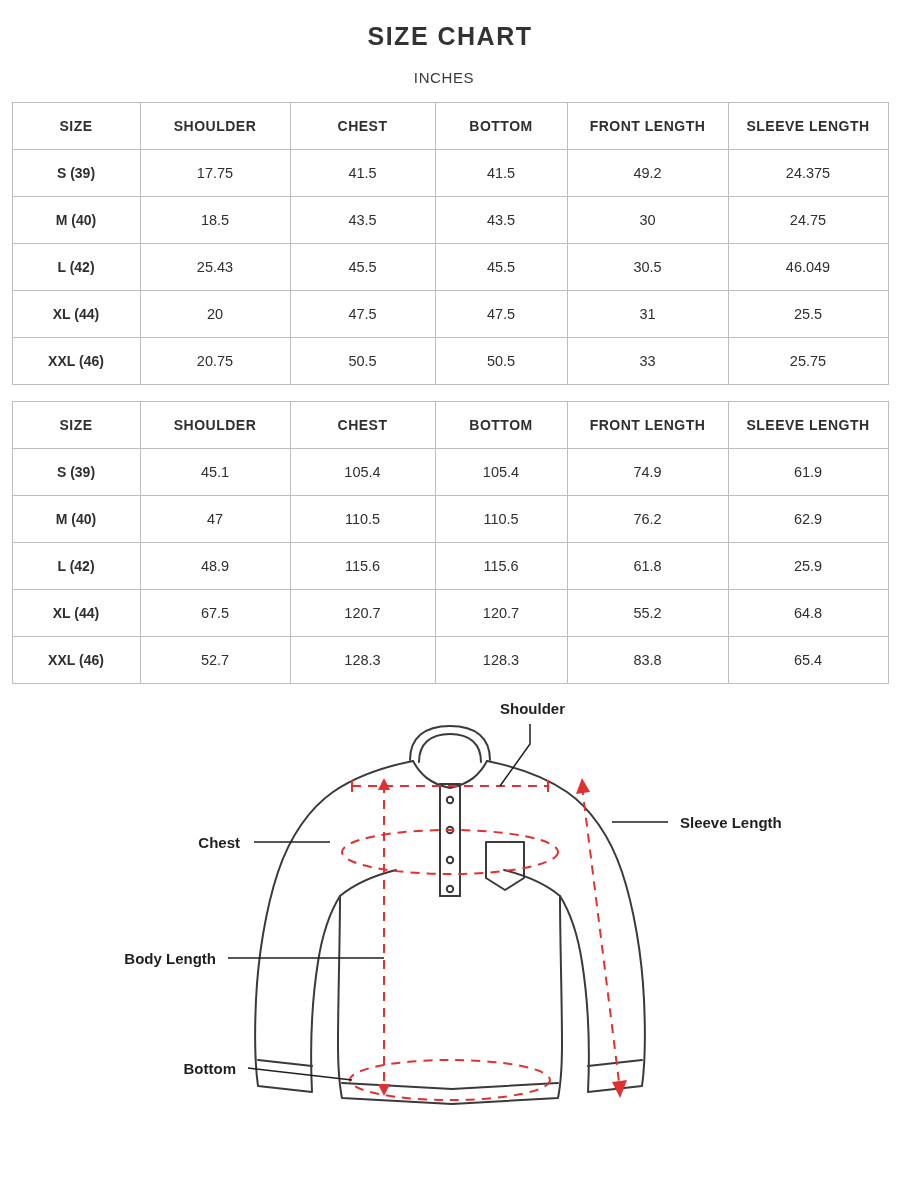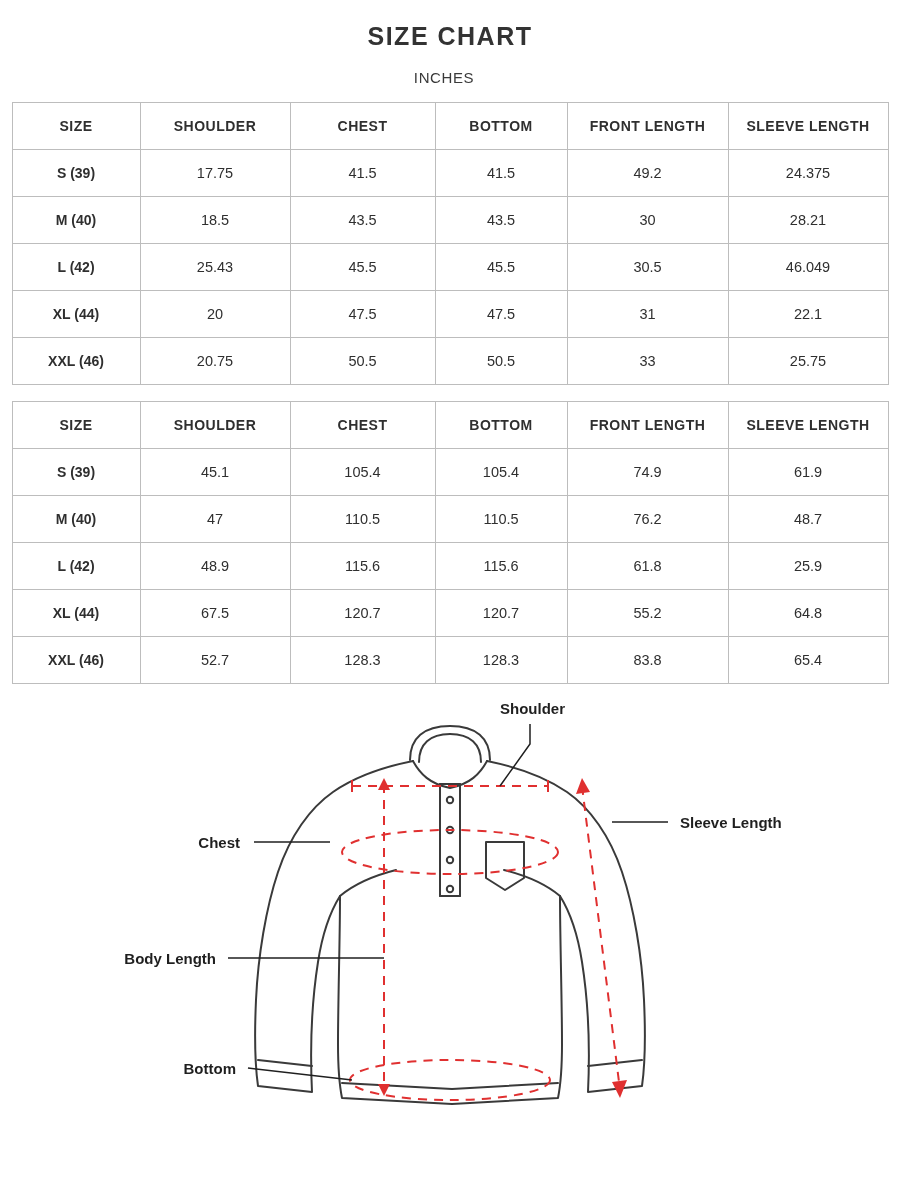--- a/index.html
+++ b/index.html
@@ -110,37 +110,37 @@
         <td>41.5</td>
         <td>49.2</td>
         <td>24.375</td>
       </tr>
       <tr>
         <td class="rowhead">M (40)</td>
         <td>18.5</td>
         <td>43.5</td>
         <td>43.5</td>
         <td>30</td>
-        <td>28.21</td>
+        <td>24.75</td>
       </tr>
       <tr>
         <td class="rowhead">L (42)</td>
         <td>25.43</td>
         <td>45.5</td>
         <td>45.5</td>
         <td>30.5</td>
         <td>46.049</td>
       </tr>
       <tr>
         <td class="rowhead">XL (44)</td>
         <td>20</td>
         <td>47.5</td>
         <td>47.5</td>
         <td>31</td>
-        <td>22.1</td>
+        <td>25.5</td>
       </tr>
       <tr>
         <td class="rowhead">XXL (46)</td>
         <td>20.75</td>
         <td>50.5</td>
         <td>50.5</td>
         <td>33</td>
         <td>25.75</td>
       </tr>
     </tbody>
@@ -174,21 +174,21 @@
         <td>105.4</td>
         <td>74.9</td>
         <td>61.9</td>
       </tr>
       <tr>
         <td class="rowhead">M (40)</td>
         <td>47</td>
         <td>110.5</td>
         <td>110.5</td>
         <td>76.2</td>
-        <td>48.7</td>
+        <td>62.9</td>
       </tr>
       <tr>
         <td class="rowhead">L (42)</td>
         <td>48.9</td>
         <td>115.6</td>
         <td>115.6</td>
         <td>61.8</td>
         <td>25.9</td>
       </tr>
       <tr>

